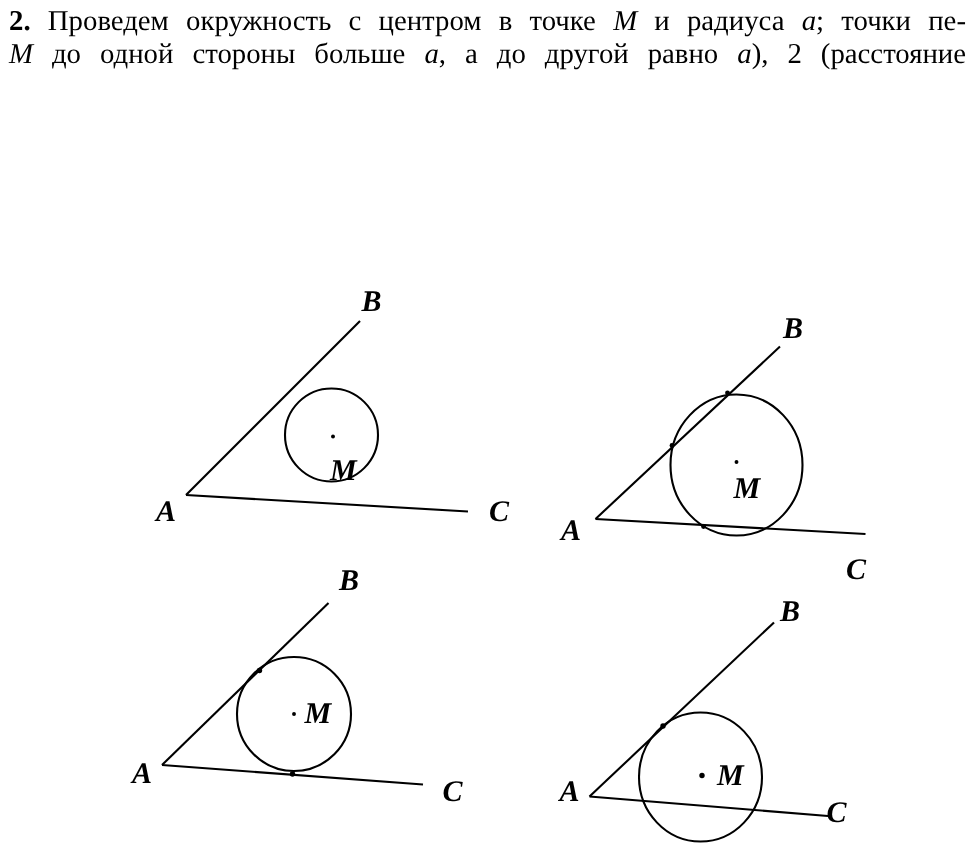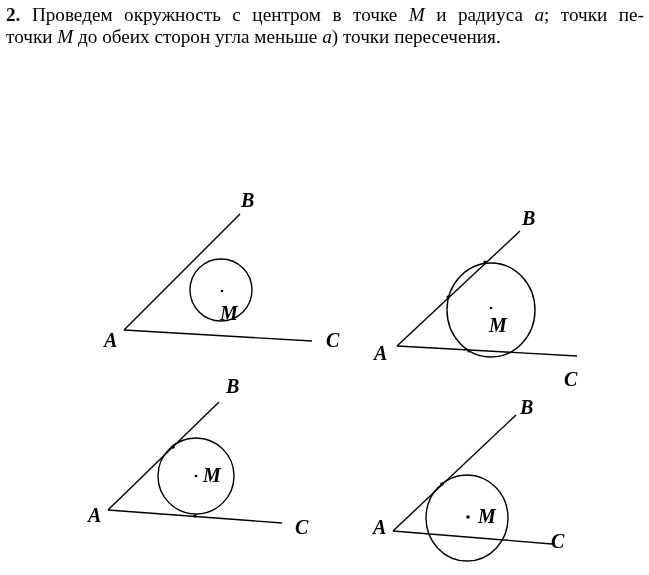--- a/index.html
+++ b/index.html
@@ -10,21 +10,21 @@
   .num { font-weight: bold; }
   .var { font-style: italic; }
   svg { position: absolute; left: 0; top: 0; }
   .lbl { font-family: "Liberation Serif", "DejaVu Serif", serif; font-style: italic; font-weight: bold; font-size: 20px; fill: #000; }
 </style>
 </head>
 <body>
 
 <div class="text-block">
   <span class="text-line"><span class="num">2.</span> <span><span>Проведем окружность с центром в точке </span><span class="var">M</span><span> и радиуса </span><span class="var">a</span><span>; точки пе-</span></span></span>
-  <span class="text-line last"><span>точки </span><span class="var">M</span><span> до обеих сторон угла меньше </span><span class="var">a</span><span>) точки пересечения.</span></span>
+  <span class="text-line"><span class="var">M</span><span> до одной стороны больше </span><span class="var">a</span><span>, а до другой равно </span><span class="var">a</span><span>), 2 (расстояние</span></span>
 </div>
 
 <svg width="649" height="575" viewBox="0 0 649 575">
   <g stroke="#000" stroke-width="1.4" fill="none">
 
     <g>
       <line x1="124" y1="330" x2="240" y2="214"></line>
       <line x1="124" y1="330" x2="312" y2="341"></line>
       <circle cx="221" cy="290" r="31"></circle>
     </g>

